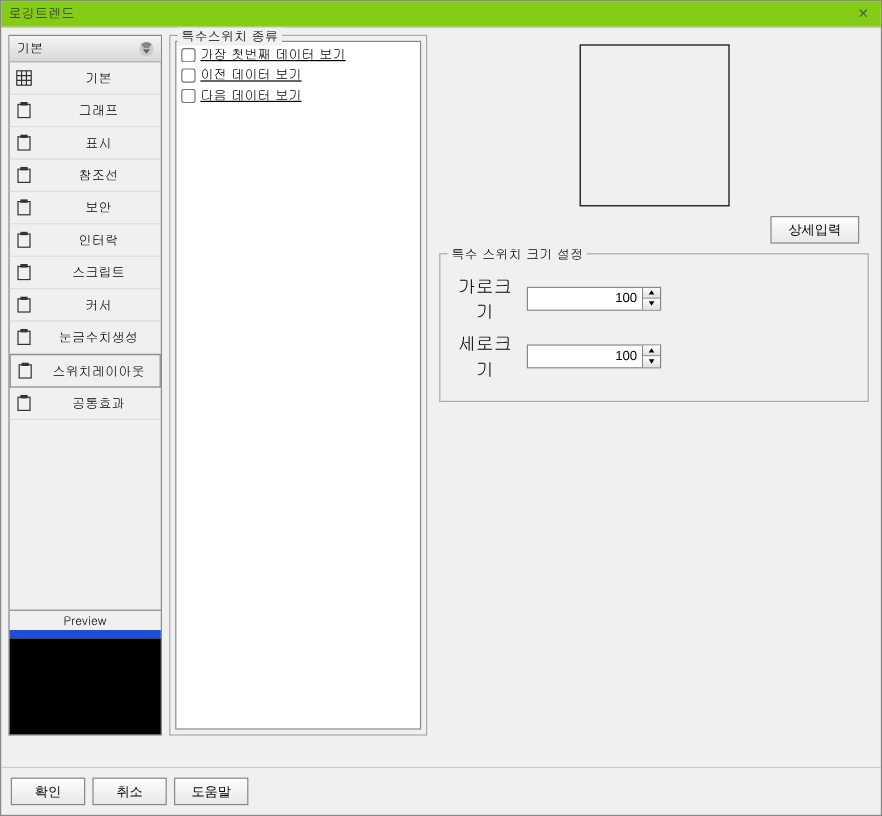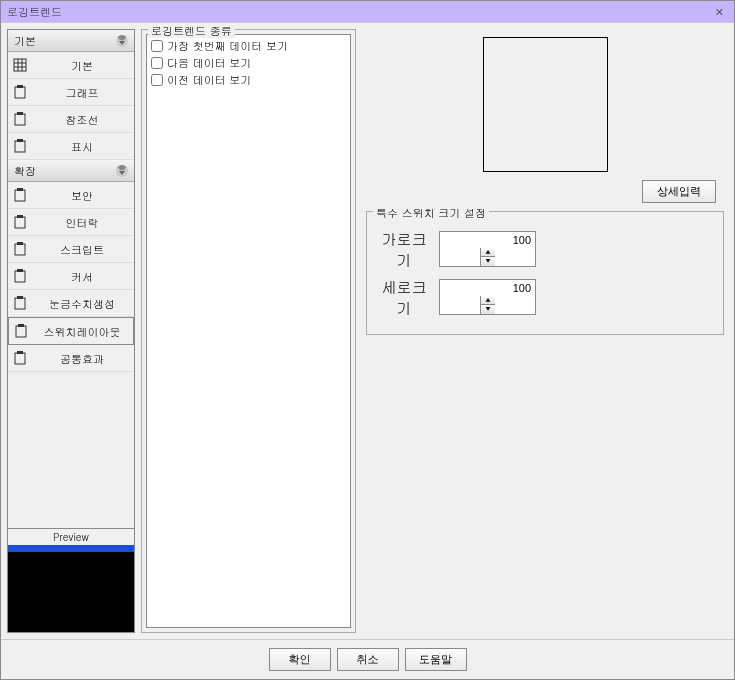--- a/index.html
+++ b/index.html
@@ -18,21 +18,21 @@
       border: 1px solid #888;
       display: flex;
       flex-direction: column;
     }
     .titlebar {
       height: 22px;
       display: flex;
       align-items: center;
       justify-content: space-between;
       padding: 0 6px;
-      background: #c4b5fd;
+      background: #84cc16;
       border-bottom: 1px solid #ccc;
     }
     .titlebar-title { font-size: 11px; color: #333; }
     .close-btn {
       font-size: 11px;
       color: #555;
       cursor: pointer;
       padding: 0 4px;
     }
     .content {
@@ -134,20 +134,21 @@
       background: #f0f0f0;
       padding: 0 3px;
       font-size: 11px;
     }
     .checklist {
       background: #fff;
       border: 1px solid #888;
       flex: 1;
       padding: 2px 4px;
       overflow: auto;
+      text-decoration: underline;
     }
     .check-item {
       display: flex;
       align-items: center;
       gap: 4px;
       padding: 1px 0;
       font-size: 11px;
     }
     .check-item input { width: 12px; height: 12px; }
     .right-panel {
@@ -187,21 +188,20 @@
       align-items: center;
       gap: 10px;
       margin: 6px 0;
     }
     .size-row label { width: 50px; font-size: 15px; text-align: center; }
     .spinner {
       display: flex;
       align-items: center;
       border: 1px solid #888;
       background: #fff;
-      flex-direction: column;
     }
     .spinner input {
       width: 95px;
       border: none;
       text-align: right;
       padding: 2px 4px;
       font-size: 11px;
       outline: none;
     }
     .spinner-btns {
@@ -213,24 +213,25 @@
       width: 14px; height: 9px;
       font-size: 6px;
       line-height: 7px;
       text-align: center;
       background: linear-gradient(#fdfdfd,#e0e0e0);
       cursor: pointer;
     }
     .spinner-btn:first-child { border-bottom: 1px solid #888;}
     .footer {
       display: flex;
-      justify-content: center;
+      justify-content: flex-start;
       gap: 6px;
       padding: 8px;
       border-top: 1px solid #ccc;
+      margin-top: 20px;
     }
     .footer .btn { width: 62px; text-align: center; padding: 3px 0;}
     svg { display: block; }
   </style>
 </head>
 <body>
 
 <div class="window">
   <div class="titlebar">
     <span class="titlebar-title">로깅트렌드</span>
@@ -264,36 +265,32 @@
         </span>
         <span class="label">그래프</span>
       </div>
       <div class="sidebar-item">
         <span class="icon">
           <svg width="14" height="14">
               <rect x="2" y="2" width="10" height="11" fill="none" stroke="#333"></rect>
               <rect x="4" y="0" width="6" height="3" fill="#333"></rect>
             </svg>
         </span>
+        <span class="label">표시</span>
+      </div>
+      <div class="sidebar-item">
+        <span class="icon">
+          <svg width="14" height="14">
+              <rect x="2" y="2" width="10" height="11" fill="none" stroke="#333"></rect>
+              <rect x="4" y="0" width="6" height="3" fill="#333"></rect>
+            </svg>
+        </span>
         <span class="label">참조선</span>
       </div>
-      <div class="sidebar-item">
-        <span class="icon">
-          <svg width="14" height="14">
-              <rect x="2" y="2" width="10" height="11" fill="none" stroke="#333"></rect>
-              <rect x="4" y="0" width="6" height="3" fill="#333"></rect>
-            </svg>
-        </span>
-        <span class="label">표시</span>
-      </div>
-
-      <div class="accordion-header">
-        <span>확장</span>
-        <span class="chevron"></span>
-      </div>
+
       <div class="sidebar-item">
         <span class="icon">
             <svg width="14" height="14">
               <rect x="2" y="2" width="10" height="11" fill="none" stroke="#333"></rect>
               <rect x="4" y="0" width="6" height="3" fill="#333"></rect>
             </svg>
           </span>
         <span class="label">보안</span>
       </div>
       <div class="sidebar-item">
@@ -353,33 +350,33 @@
 
       <div class="sidebar-spacer"></div>
       <div class="preview-box">
         <div class="preview-label">Preview</div>
         <div class="preview-content"></div>
       </div>
     </div>
 
     <div class="middle-panel">
       <div class="fieldset">
-        <div class="fieldset-legend">로깅트렌드 종류</div>
+        <div class="fieldset-legend">특수스위치 종류</div>
         <div class="checklist">
           <div class="check-item">
               <input type="checkbox" style="">
               <span>가장 첫번째 데이터 보기</span>
             </div>
           <div class="check-item">
               <input type="checkbox" style="">
-              <span>다음 데이터 보기</span>
+              <span>이전 데이터 보기</span>
             </div>
           <div class="check-item">
               <input type="checkbox" style="">
-              <span>이전 데이터 보기</span>
+              <span>다음 데이터 보기</span>
             </div>
         </div>
       </div>
     </div>
 
     <div class="right-panel">
       <div class="preview-rect"></div>
       <div class="detail-btn-row">
         <button class="btn">상세입력</button>
       </div>

